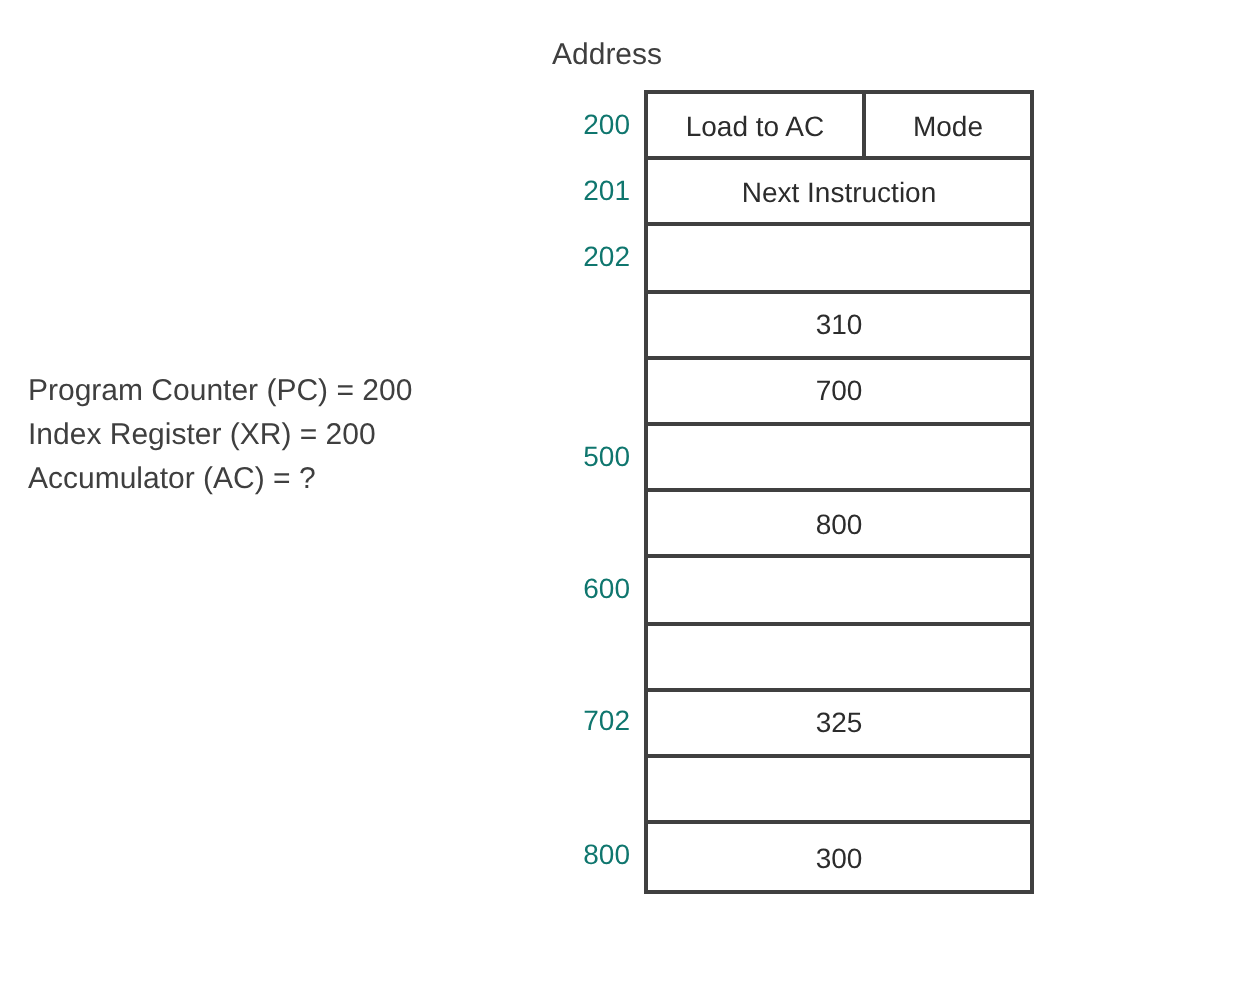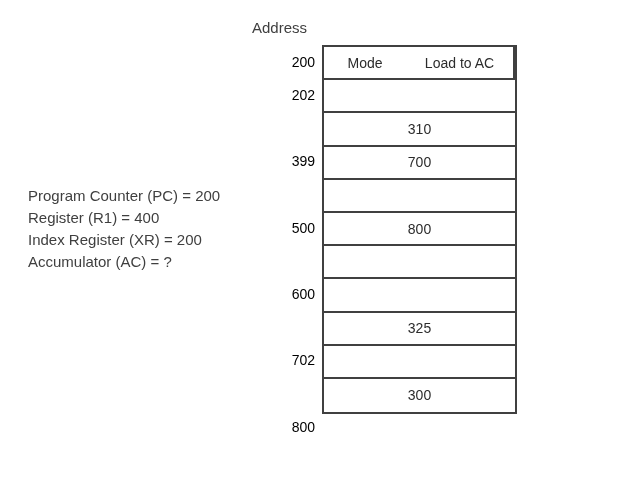--- a/index.html
+++ b/index.html
@@ -18,40 +18,40 @@
   }
   #canvas {
     position: relative;
     width: 627px;
     height: 493px;
   }
 
   
   .register-block {
     position: absolute;
-    left: 28px;
+    left: 14px;
     top: 185px;
     width: 250px;
   }
   .register-line {
     font-size: 15px;
     line-height: 22px;
     color: #3f3f3f;
     white-space: nowrap;
   }
 
   
   .col-heading {
     position: absolute;
     font-size: 15px;
     color: #3f3f3f;
     white-space: nowrap;
   }
   .heading-address {
-    left: 252px;
+    left: 276px;
     top: 19px;
   }
   .heading-memory {
     left: 384px;
     top: 13px;
     margin-top: 48px;
   }
 
   
   .memory-table {
@@ -106,58 +106,60 @@
     left: 255px;
     top: 45px;
     width: 60px;
   }
   .addr-slot {
     height: 33.2px;
     display: flex;
     align-items: center;
     justify-content: flex-end;
     font-size: 14px;
-    color: #000000;
+    color: #0f766e;
     line-height: 1;
   }
 </style>
 </head>
 <body>
 
 <div id="canvas">
 
   <div class="register-block">
     <div class="register-line">Program Counter (PC) = 200</div>
-    <div class="register-line">Register (R1) = 400</div>
     <div class="register-line">Index Register (XR) = 200</div>
     <div class="register-line">Accumulator (AC) = ?</div>
   </div>
 
   <div class="col-heading heading-address">Address</div>
   <div class="col-heading heading-memory">Memory</div>
 
   <div class="addr-gutter" id="addr-gutter">
       <div class="addr-slot">200</div>
+      <div class="addr-slot">201</div>
       <div class="addr-slot">202</div>
       <div class="addr-slot"></div>
-      <div class="addr-slot">399</div>
       <div class="addr-slot"></div>
       <div class="addr-slot">500</div>
       <div class="addr-slot"></div>
       <div class="addr-slot">600</div>
       <div class="addr-slot"></div>
       <div class="addr-slot">702</div>
       <div class="addr-slot"></div>
       <div class="addr-slot">800</div>
     </div>
 
   <div class="memory-table" id="memory-table">
       <div class="mem-row">
+        <div class="mem-cell split-left">Load to AC</div>
         <div class="mem-cell split-right">Mode</div>
-        <div class="mem-cell split-left">Load to AC</div>
+      </div>
+      <div class="mem-row">
+        <div class="mem-cell">Next Instruction</div>
       </div>
       <div class="mem-row">
         <div class="mem-cell"></div>
       </div>
       <div class="mem-row">
         <div class="mem-cell">310</div>
       </div>
       <div class="mem-row">
         <div class="mem-cell">700</div>
       </div>

